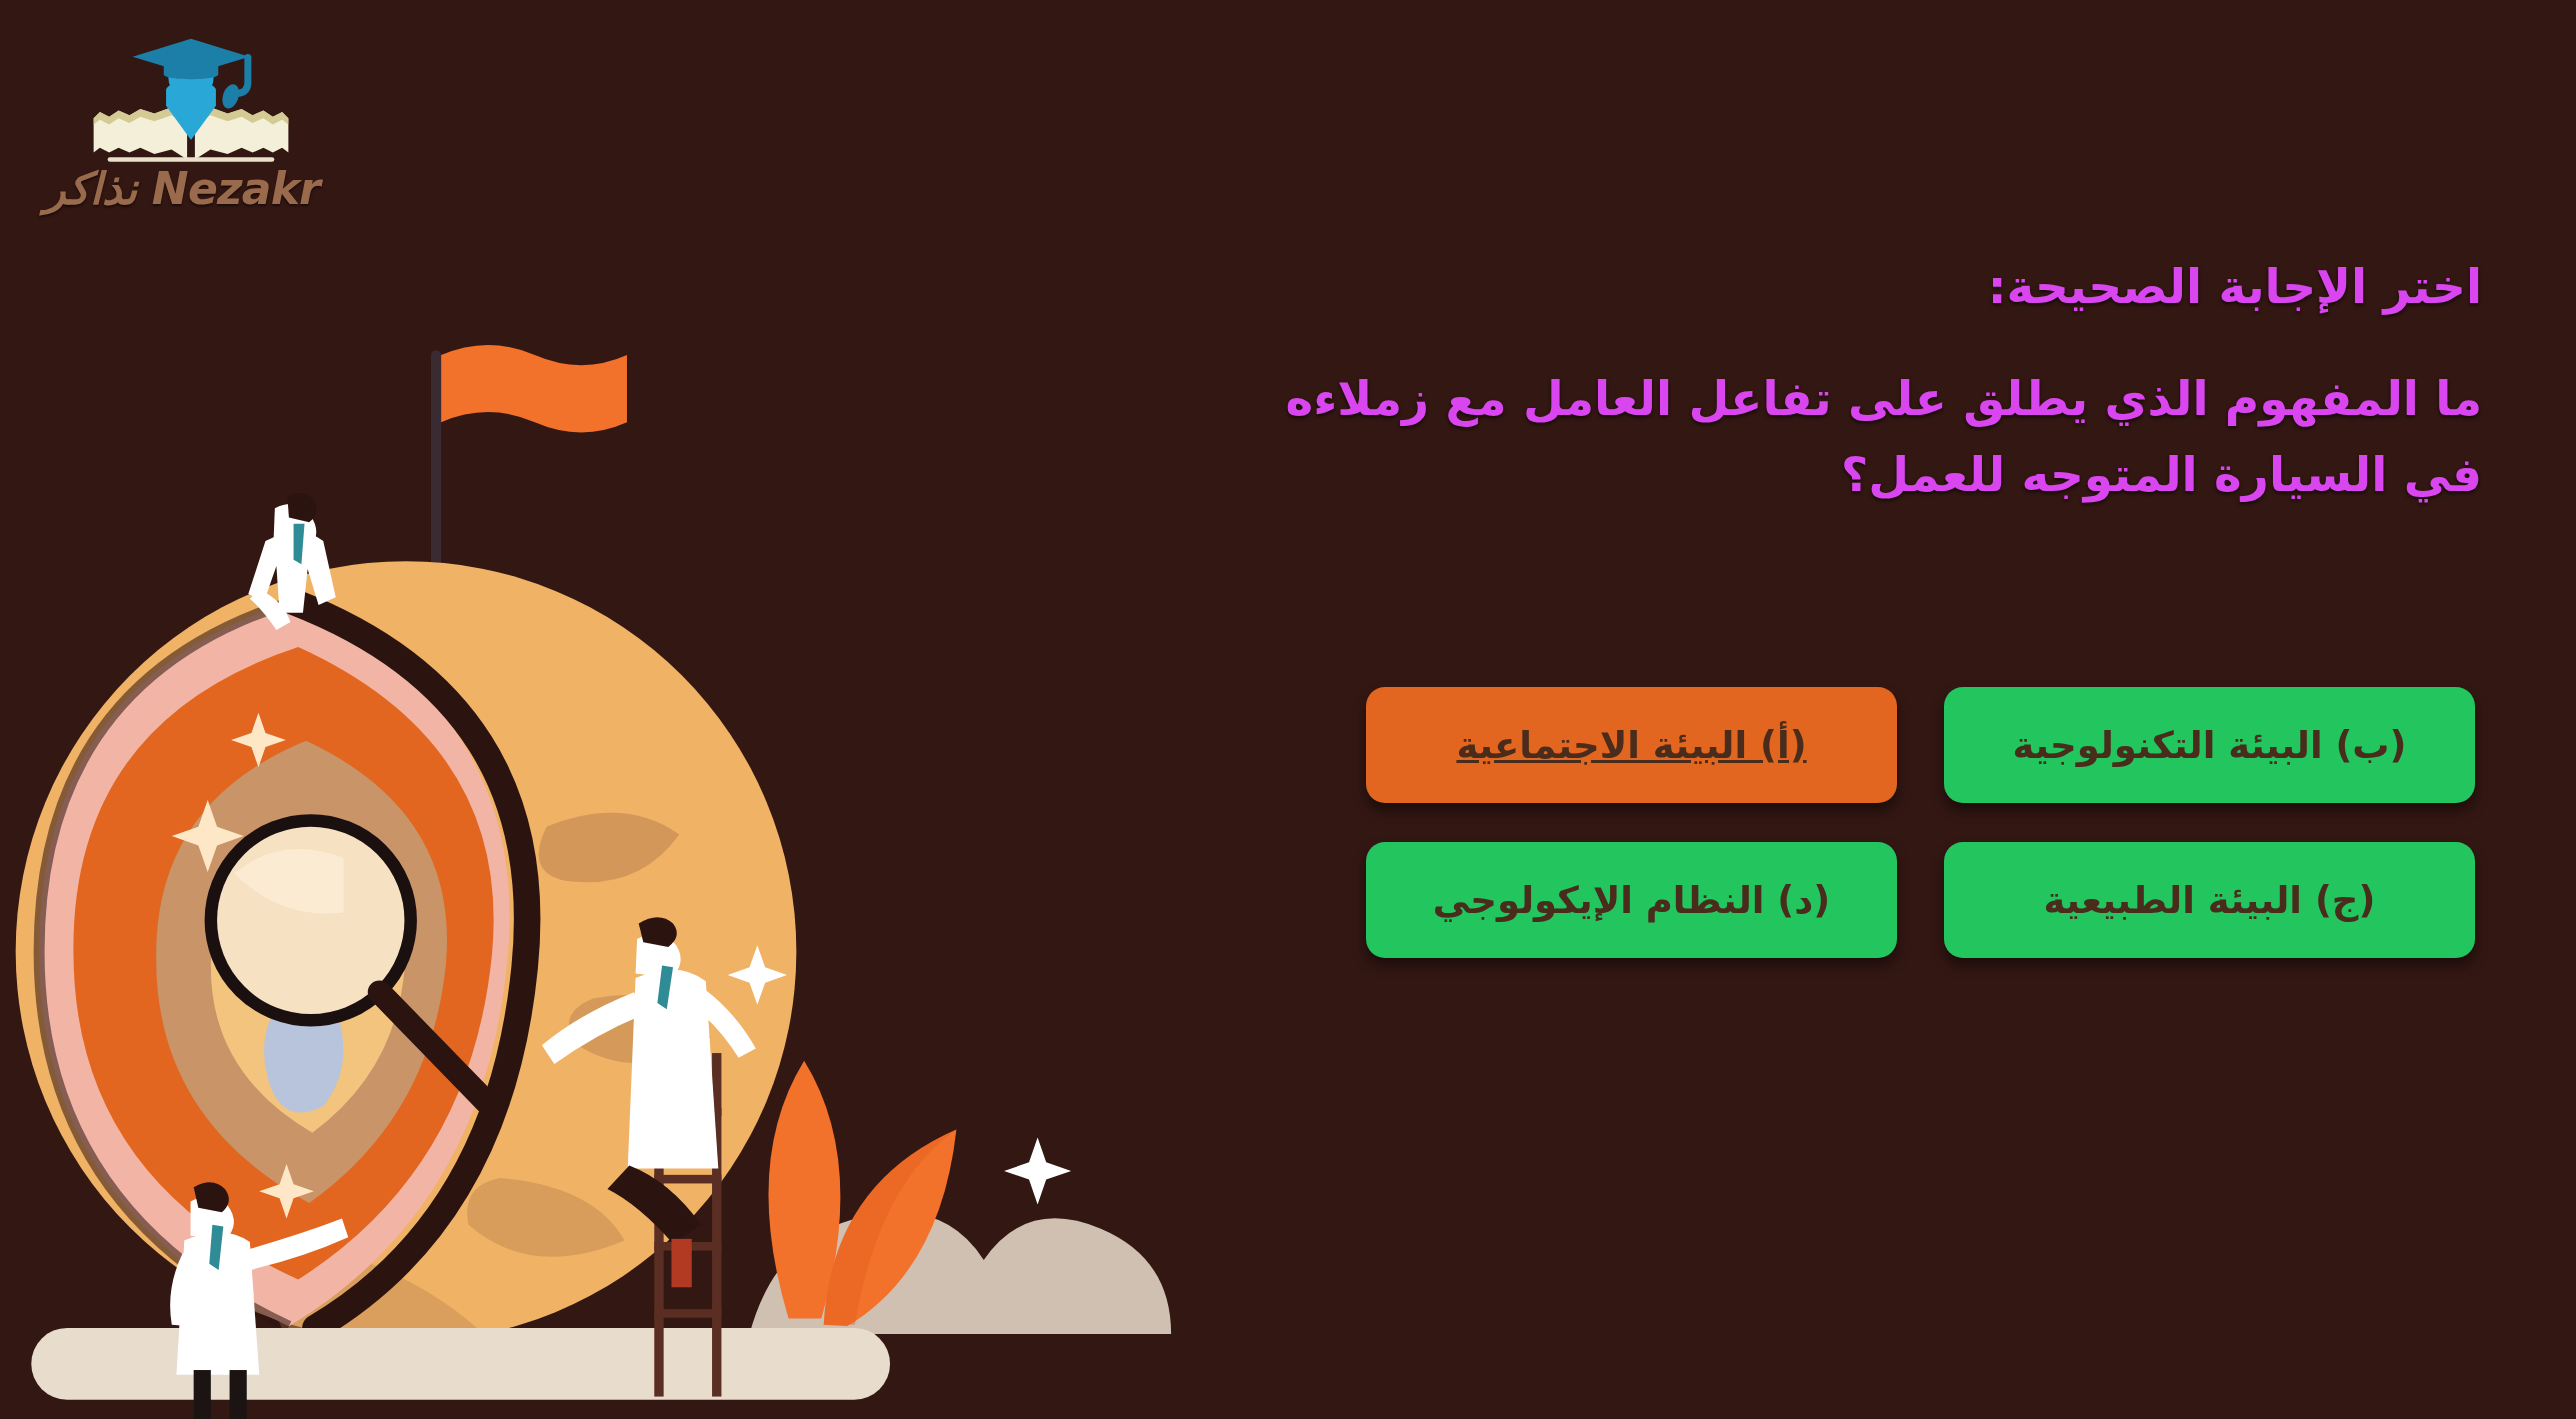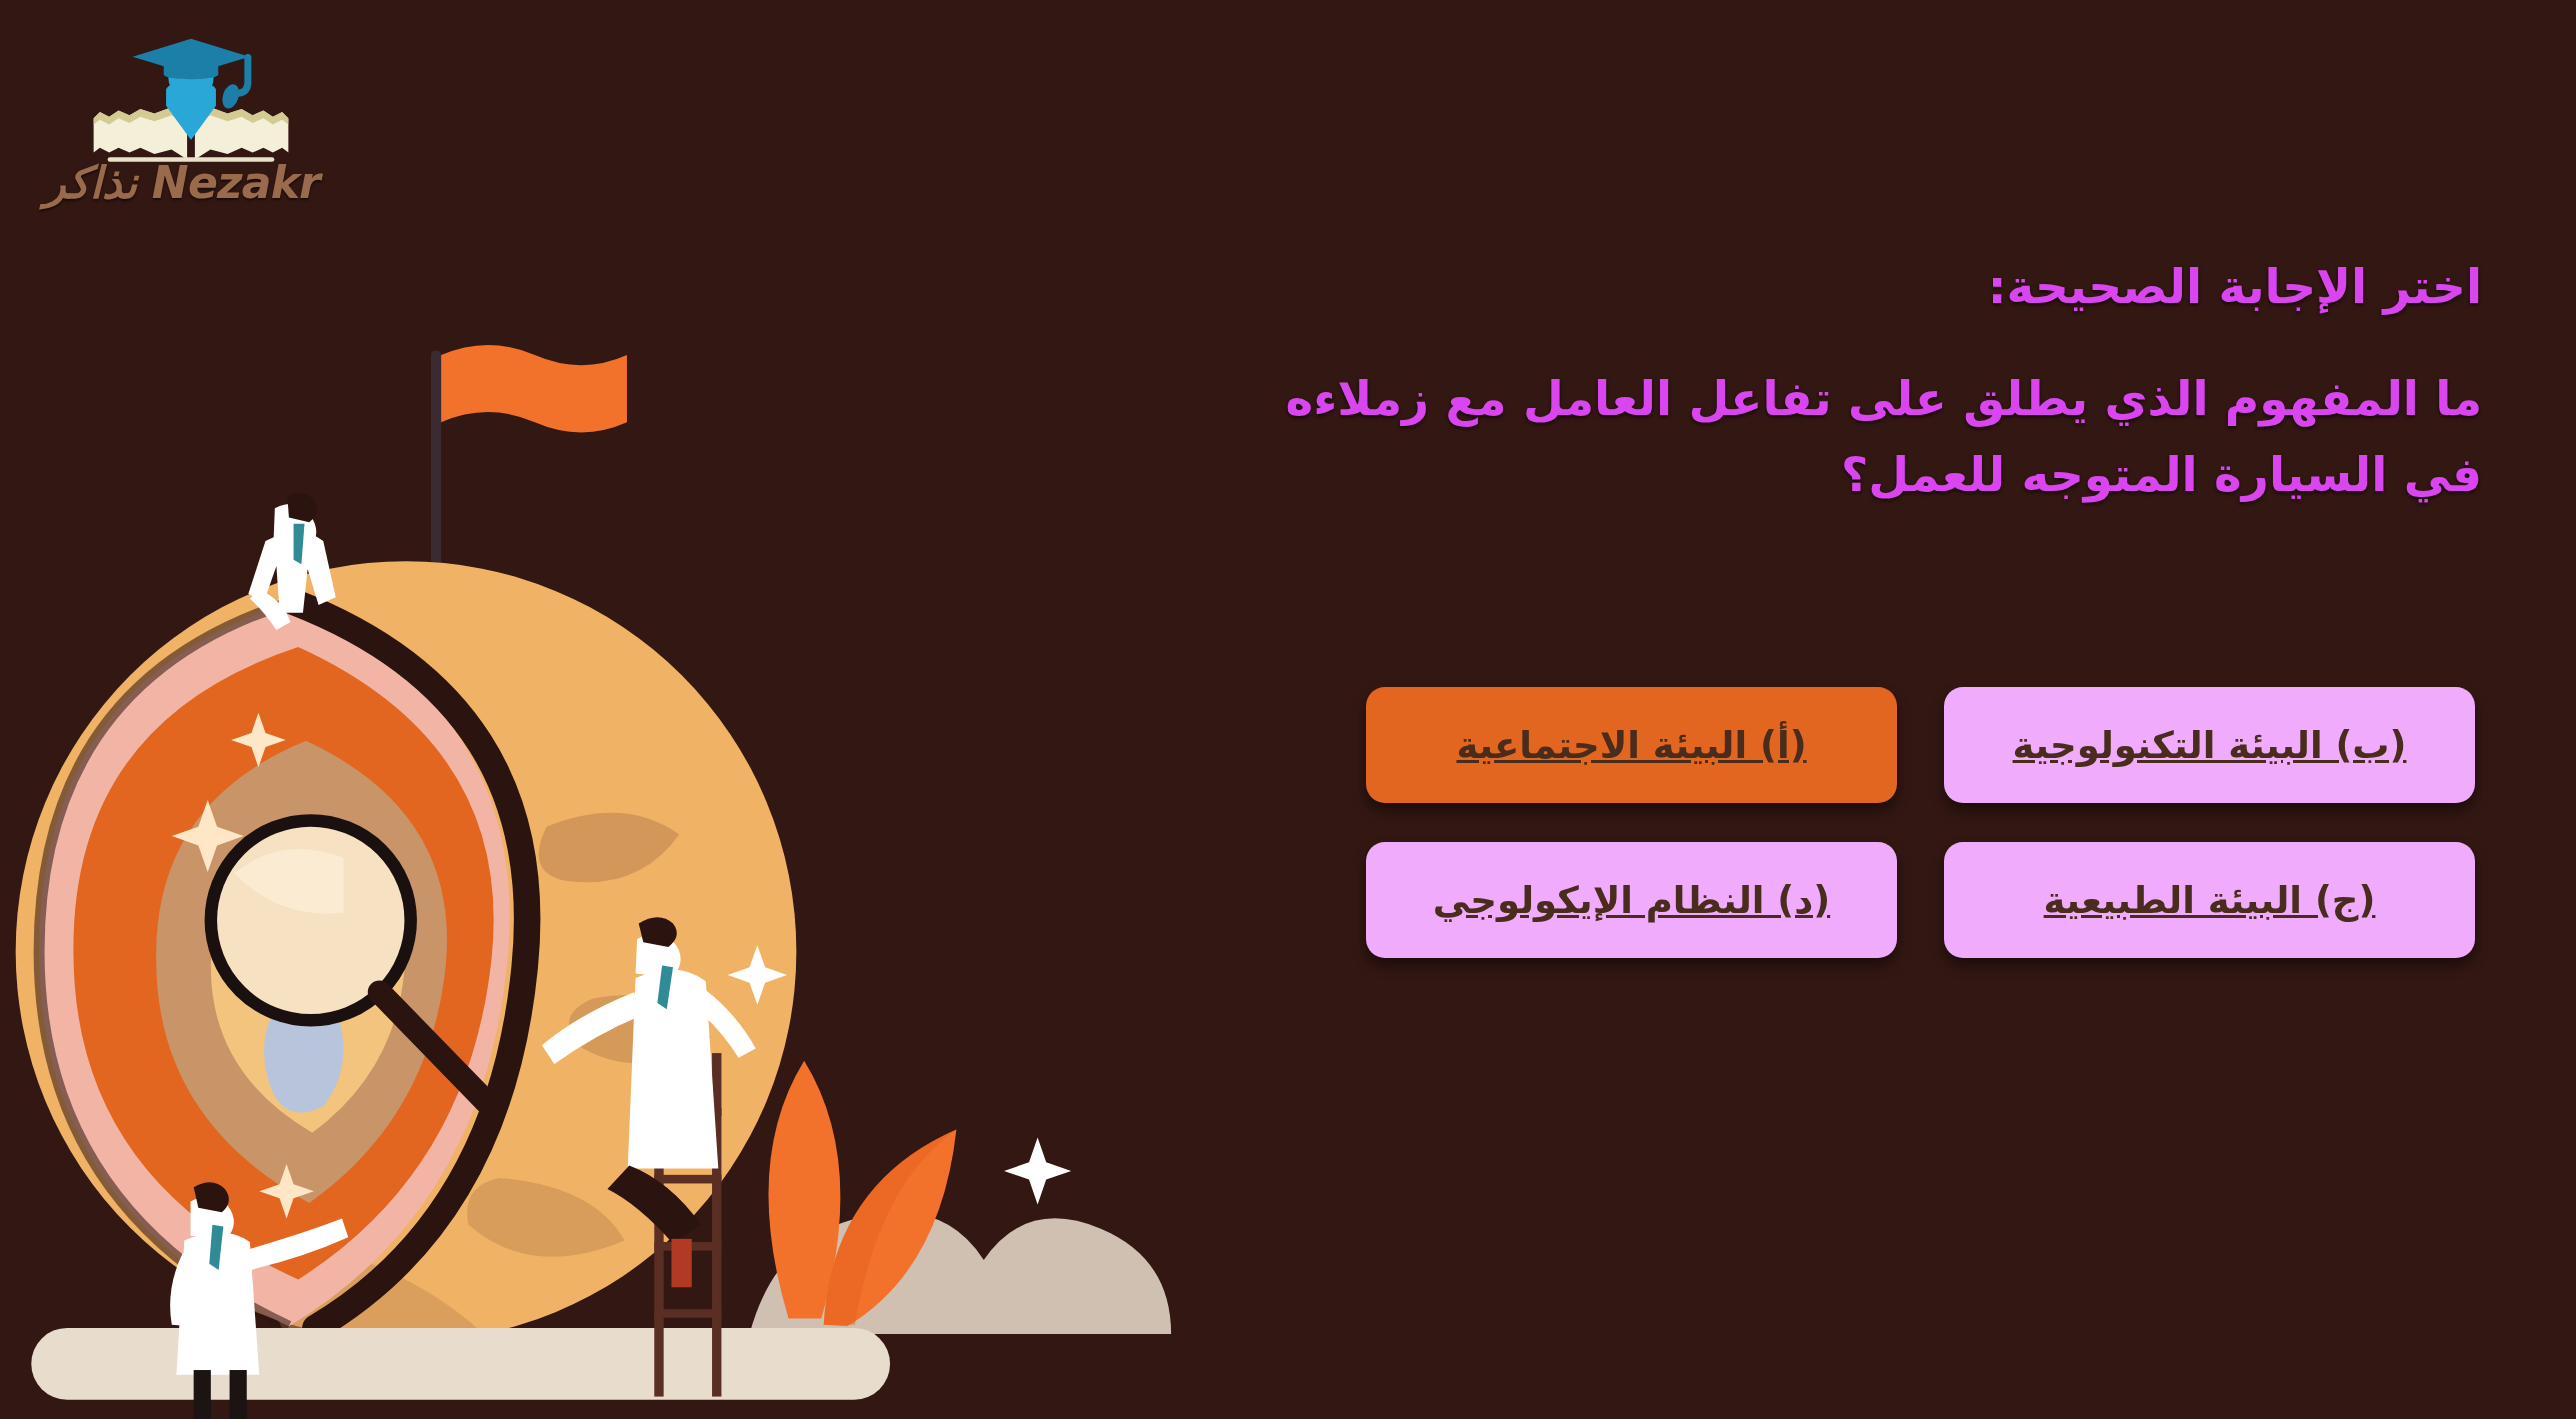--- a/index.html
+++ b/index.html
@@ -17,21 +17,21 @@
     overflow:hidden;
   }
 
   
   #logo-block {
     position:absolute; left:62px; top:31px;
     width:258px; height:203px;
   }
   #logo-mark { position:absolute; left:0; top:0; width:258px; height:148px; }
   #logo-wordmark {
-    position:absolute; left:0; top:126px; width:258px;
+    position:absolute; left:0; top:132px; width:258px;
     text-align:center;
     font-family:"DejaVu Sans","Liberation Sans",sans-serif;
     font-size:44px; font-weight:bold; font-style:italic;
     color:#9A6A4C;
     letter-spacing:-0.8px;
     white-space:nowrap;
     text-shadow:0 1.6px 2.3px rgba(0,0,0,.5);
   }
 
   
@@ -75,23 +75,22 @@
     border-radius:19px;
     font-size:37px; font-weight:bold;
     text-align:center;
     white-space:nowrap;
     padding:0 15.6px;
     box-shadow:0 7.8px 12.5px rgba(0,0,0,.45);
     cursor:pointer;
     user-select:none;
   }
   .option.cream {
-    background:#f0abfc;
+    background:#22c55e;
     color:#4A2C1C;
-    text-decoration:underline;
   }
   .option.selected {
     background:#E2661F;
     color:#4A2C1C;
     text-decoration:underline;
   }
 
   
   #illustration {
     position:absolute; left:0; bottom:0;

